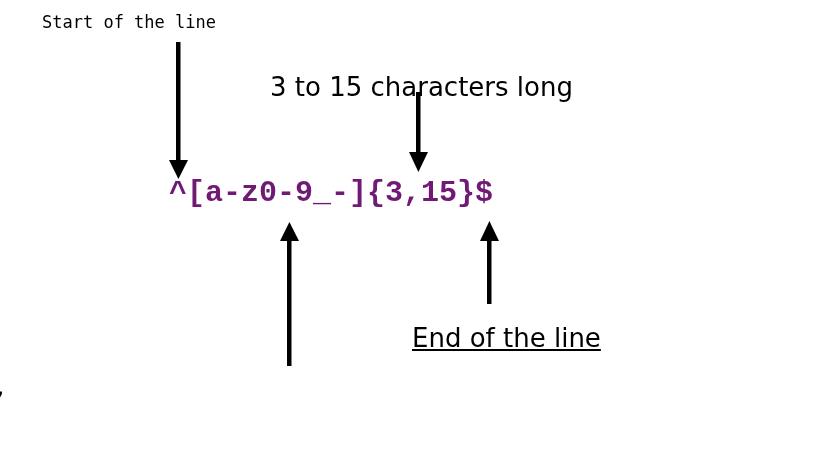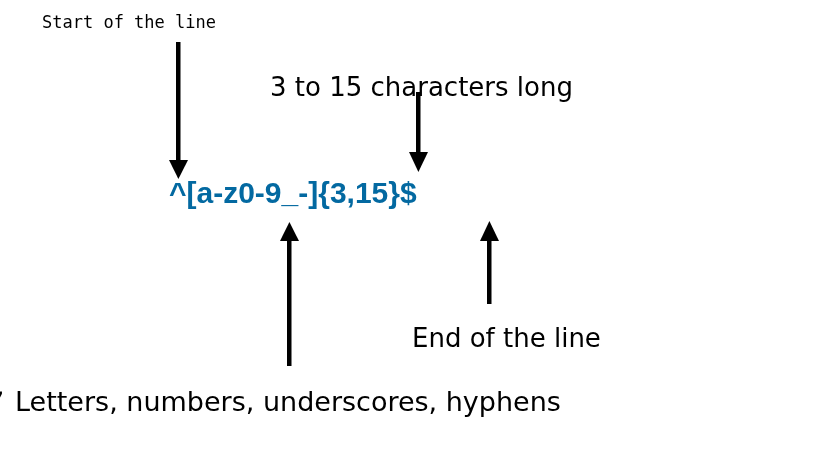--- a/index.html
+++ b/index.html
@@ -26,23 +26,23 @@
     font-family: "DejaVu Sans Mono", "Liberation Mono", monospace;
     font-weight: normal;
   }
   .label-sans {
     font-family: "DejaVu Sans", "Liberation Sans", sans-serif;
     font-weight: normal;
     margin-top: 17px;
   }
   .regex-text {
     position: absolute;
-    font-family: Liberation Sans, sans-serif;
+    font-family: Liberation Mono, monospace;
     font-weight: bold;
-    color: #0369a1;
+    color: #701a75;
     white-space: pre;
     line-height: 1;
     letter-spacing: 0px;
   }
   .arrow-layer {
     position: absolute;
     left: 0;
     top: 0;
     width: 819px;
     height: 460px;
@@ -63,23 +63,22 @@
 <div id="canvas">
 
   <div class="clip-frag" style="left:-4px; top:372px; font-size:27px; width:7px; height:28px;">,</div>
 
   <div class="label label-mono" style="left:42px; top:14px; font-size:17px;">Start of the line</div>
 
   <div class="label label-sans" style="left:270px; top:57px; font-size:26px;">3 to 15 characters long</div>
 
   <div class="regex-text" style="left:169px; top:178px; font-size:30px;">^[a-z0-9_-]{3,15}$</div>
 
-  <div class="label label-sans" style="left:412px; top:308px; font-size:26px;">End of the line</div>
+  <div class="label label-sans" style="left:412px; top:308px; font-size:26px;text-decoration:underline;">End of the line</div>
 
-  <div class="label label-sans" style="left:15px; top:371px; font-size:27px;">Letters, numbers, underscores, hyphens</div>
 
   <svg class="arrow-layer" viewBox="0 0 819 460" width="819" height="460">
 
     <g>
       <rect x="176" y="42" width="4.5" height="122" fill="#000000"></rect>
       <polygon points="169,160 188,160 178.4,179" fill="#000000"></polygon>
     </g>
 
     <g>
       <rect x="416" y="92" width="4.5" height="64" fill="#000000"></rect>

